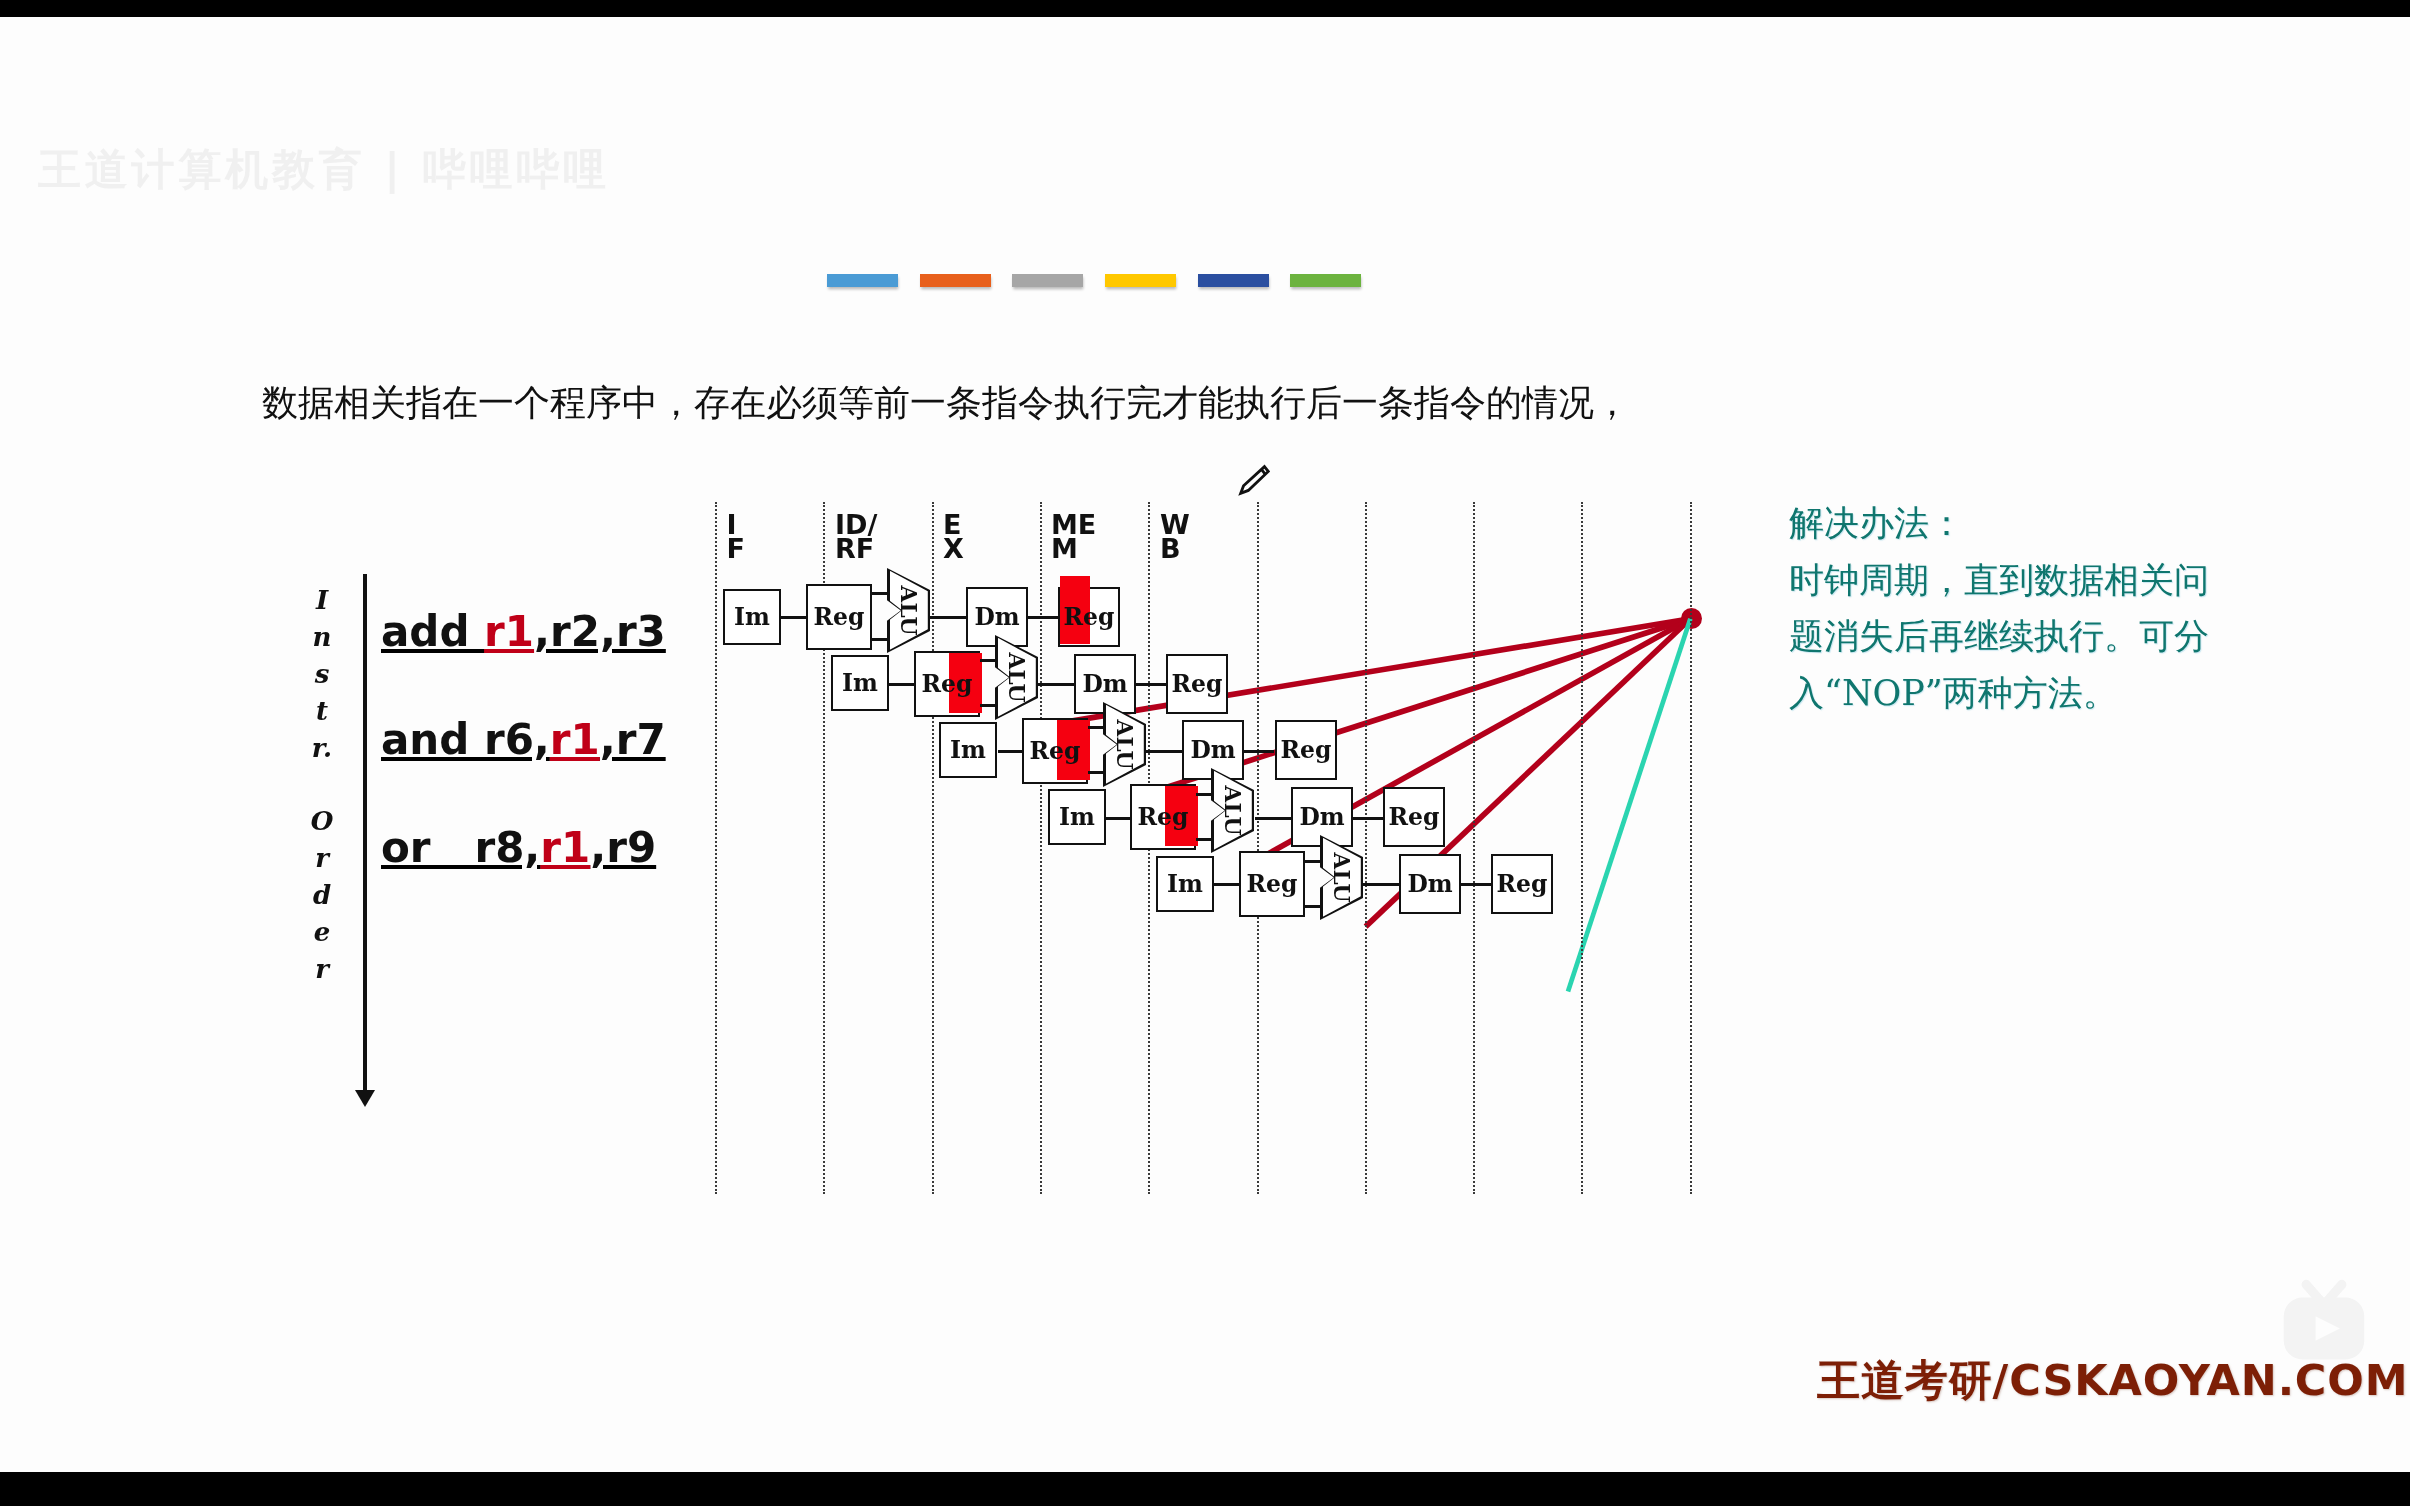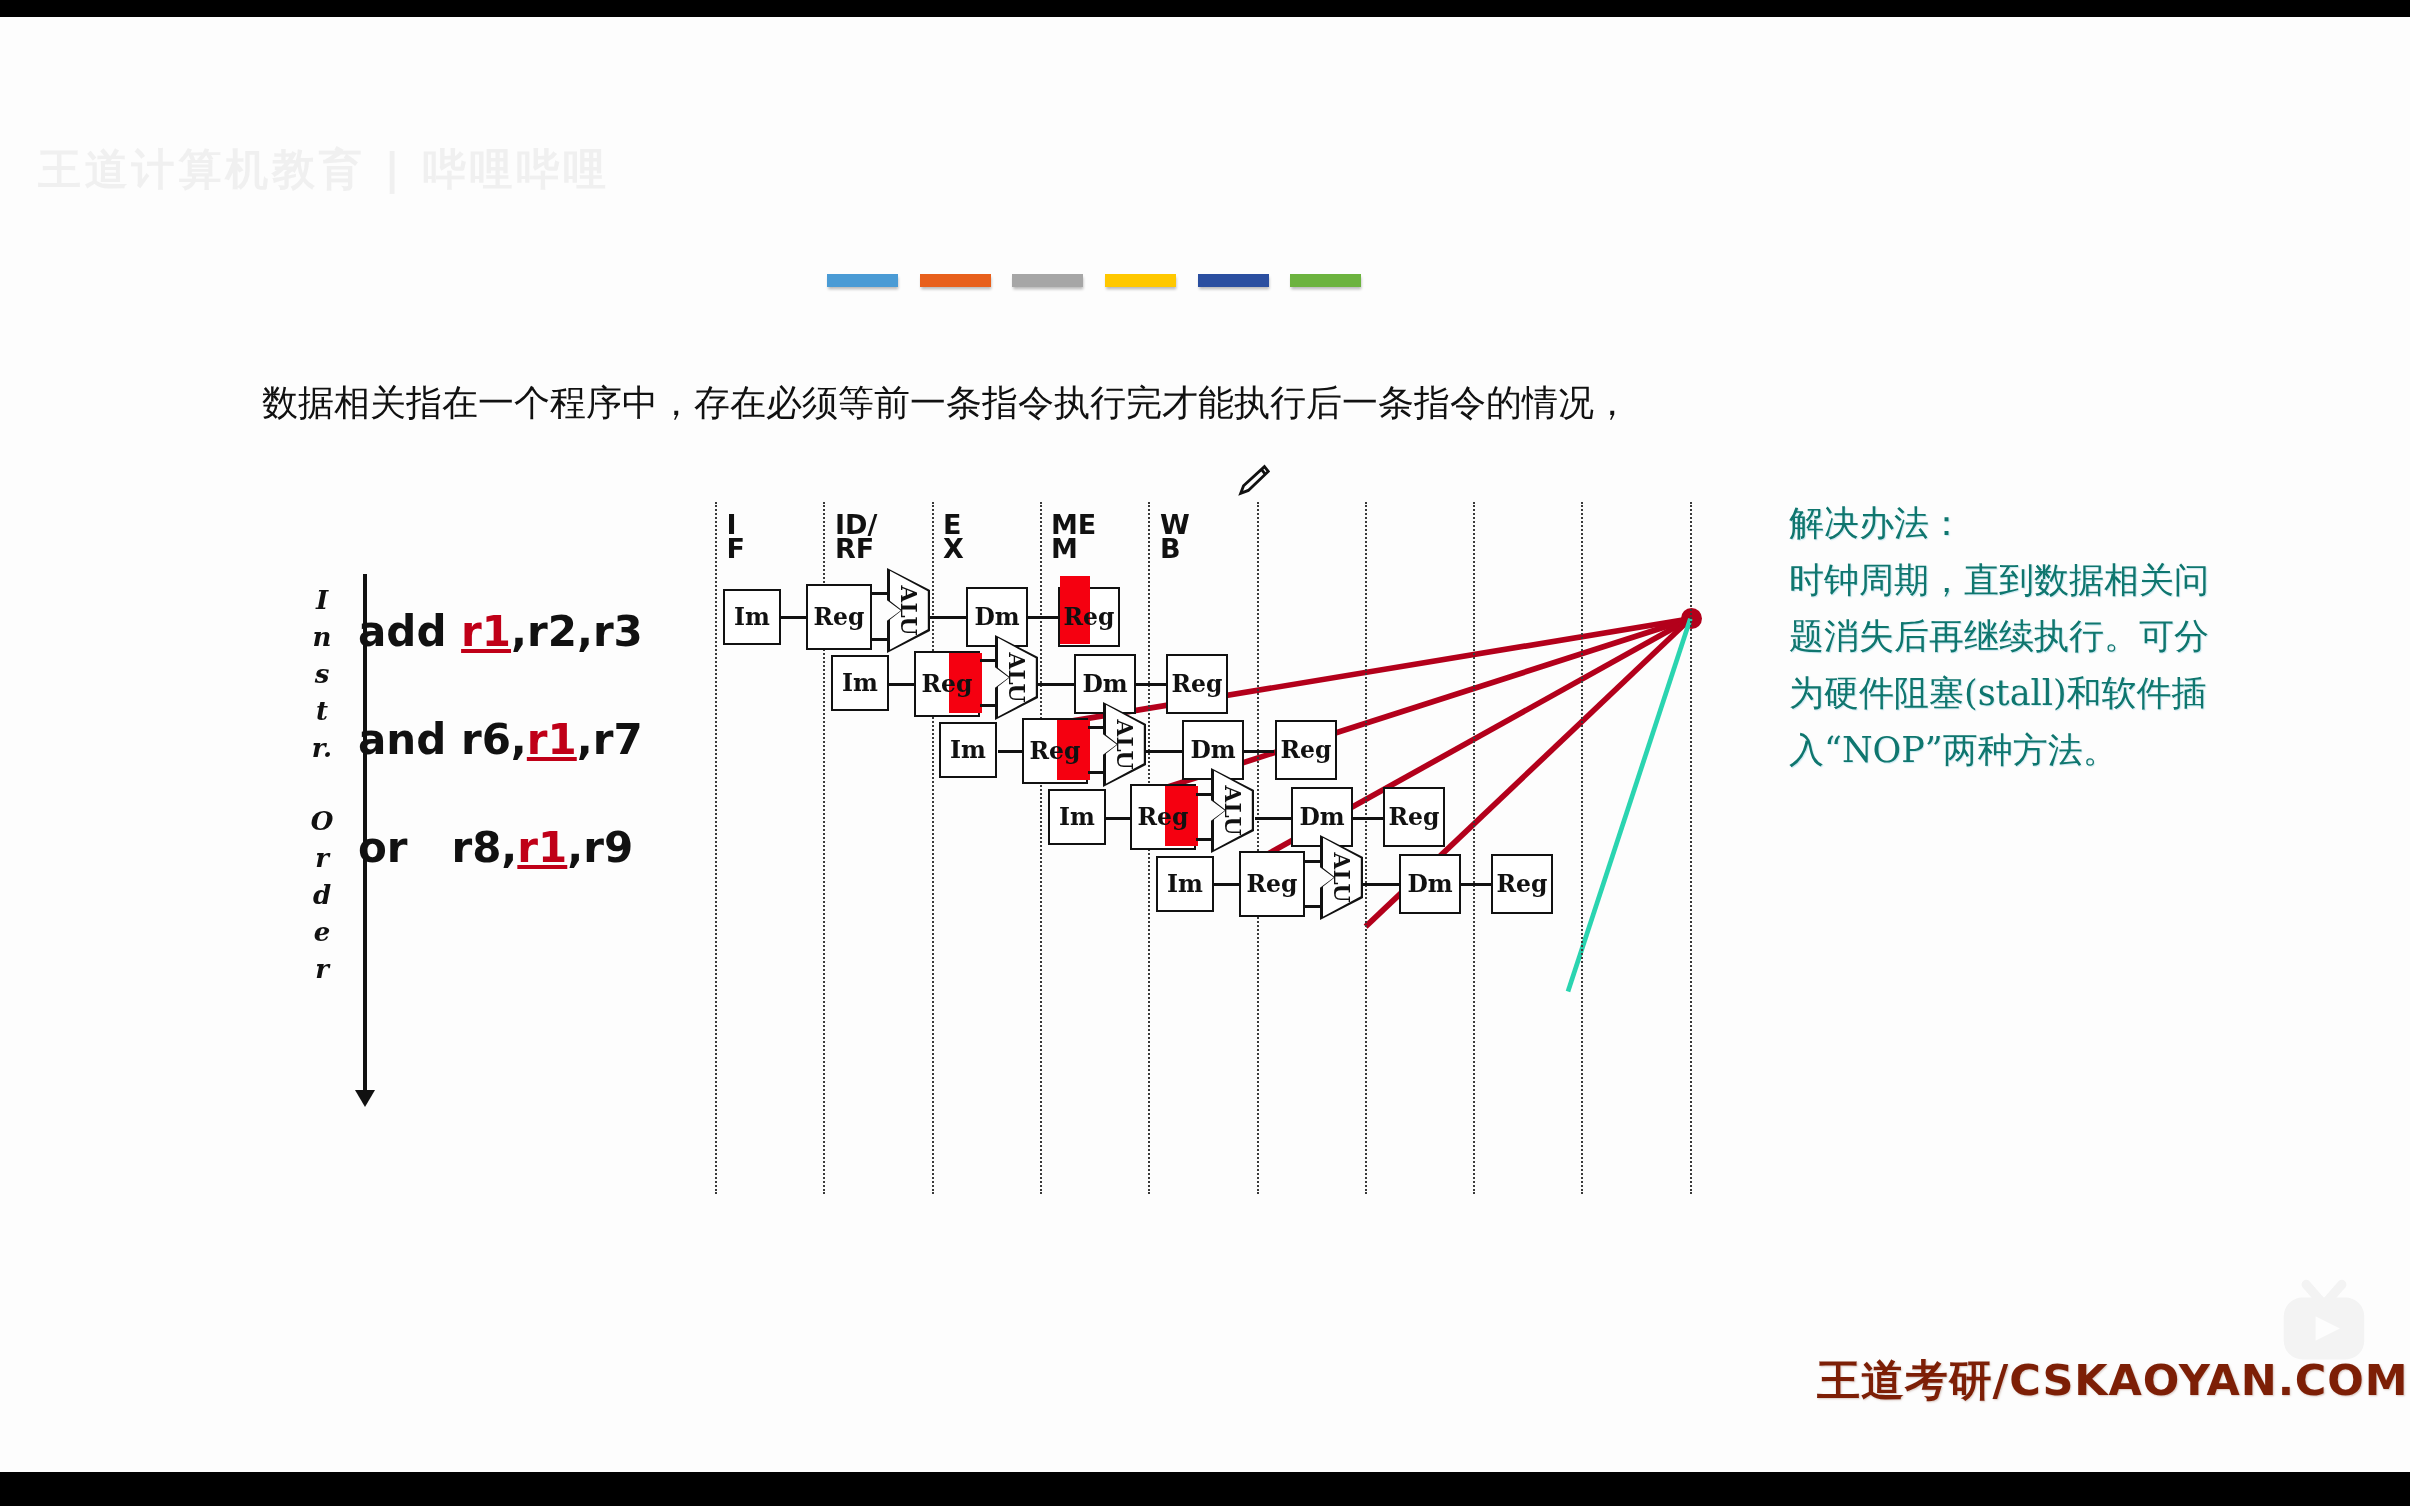--- a/index.html
+++ b/index.html
@@ -82,21 +82,21 @@
   #instr-arrow {
     position:absolute; left:363px; top:557px;
     width:3.8px; height:516px; background:#111;
   }
   #instr-arrow:after {
     content:""; position:absolute; left:-8.5px; top:516px;
     border-left:10.4px solid transparent;
     border-right:10.4px solid transparent;
     border-top:17px solid #111;
   }
-  #instr-list { position:absolute; left:358px; top:561px; }
+  #instr-list { position:absolute; left:381px; top:561px;text-decoration:underline; }
   #instr-list .ins {
     height:108px; line-height:108px;
     font-size:42px; font-weight:700; color:#111;
     white-space:pre;
     font-family:"DejaVu Sans",sans-serif;
   }
   #instr-list .hot { color:#c00018; text-decoration:underline; }
   #instr-list .hotb { color:#1414d2; text-decoration:underline; }
   
   #diagram { position:absolute; left:702px; top:485px; width:1026px; height:692px; }
@@ -162,21 +162,20 @@
 
 
   <div id="para">
     <span>数据相关指在一个程序中，存在必须等前一条指令执行完才能执行后一条指令的情况，</span>
   </div>
 
   <div id="solution">
     <div>解决办法：</div>
     <div>时钟周期，直到数据相关问</div>
     <div>题消失后再继续执行。可分</div>
-    <div>为硬件阻塞(stall)和软件插</div>
     <div>入“NOP”两种方法。</div>
   </div>
 
   <div id="instr-order">
       <div>I</div>
       <div>n</div>
       <div>s</div>
       <div>t</div>
       <div>r.</div>
       <div>&nbsp;</div>

